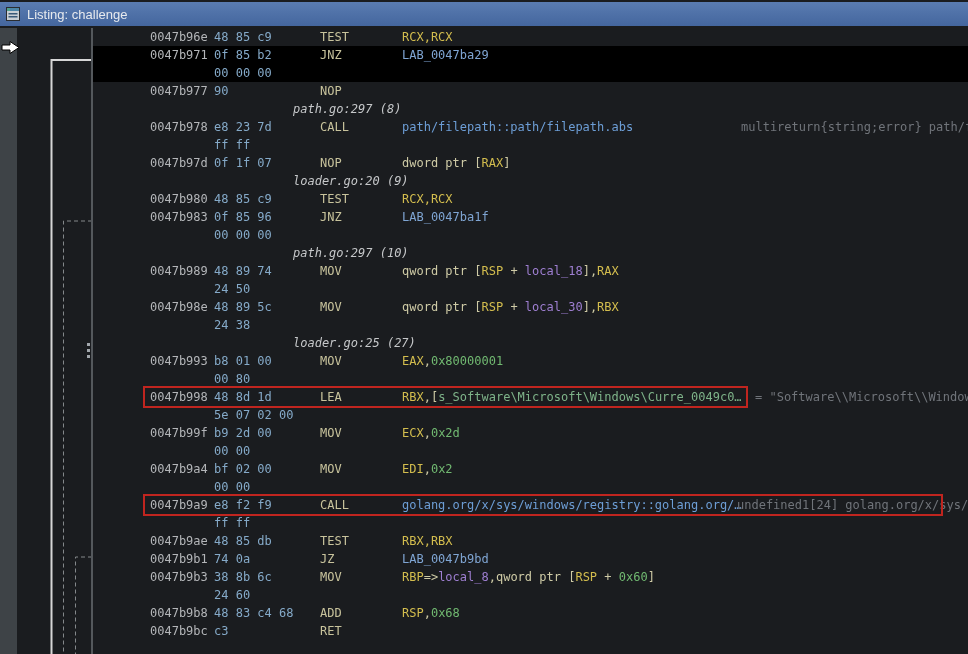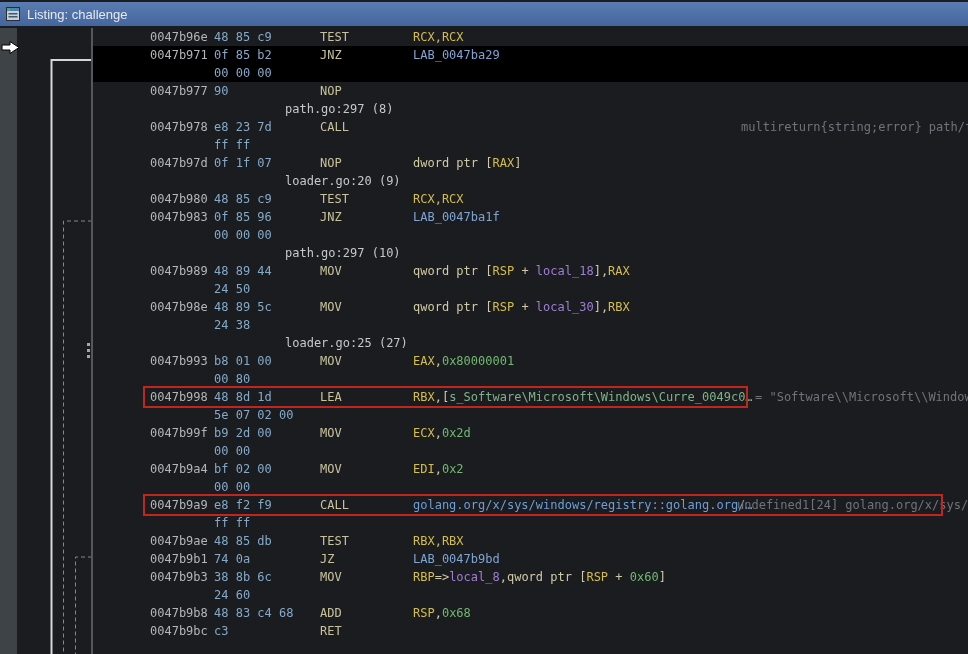--- a/index.html
+++ b/index.html
@@ -12,22 +12,22 @@
   .margin-area{position:absolute;left:17px;top:28px;width:73px;height:626px;background:#1a1c1f;}
   .splitter{position:absolute;left:91px;top:28px;width:2px;height:626px;background:#54585c;}
   .splitter-dot{position:absolute;width:3px;height:3px;background:#a2a7ac;left:87px;}
   .listing{position:absolute;left:93px;top:28px;width:875px;height:626px;overflow:hidden;background:#1a1c1f;}
   .row{position:relative;height:18px;width:100%;}
   .row.hl{background:#000000;}
   .f{position:absolute;top:0;height:18px;line-height:18px;font-size:12px;white-space:pre;}
   .addr{left:57px;color:#b4b6b9;}
   .bytes{left:121px;color:#85aac9;text-align:right;}
   .mn{left:227px;color:#c8c39c;}
-  .ops{left:320px;color:#cfcba6;}
-  .src{left:192px;color:#c6c8ca;}
+  .ops{left:309px;color:#cfcba6;}
+  .src{left:200px;color:#c6c8ca;font-style:italic;}
   .cmt{color:#70747a;}
   .c-op{color:#cfcba6}.c-reg{color:#d3bd4e}.c-lbl{color:#7fa5d3}.c-fn{color:#6d9ed6}
   .c-loc{color:#9f7fd2}.c-const{color:#71b971}.c-str{color:#7eb389}
   .arrow-svg{position:absolute;left:0;top:0;width:968px;height:654px;pointer-events:none;}
   .red-box{position:absolute;border:2px solid #c0251f;box-sizing:border-box;pointer-events:none;}
   .cursor{position:absolute;left:1px;top:40px;pointer-events:none;}
 </style>
 </head>
 <body>
 
@@ -68,20 +68,21 @@
         <span class="f bytes">90</span>
         <span class="f mn">NOP</span>
       </div>
       <div class="row">
         <span class="f src">path.go:297 (8)</span>
       </div>
       <div class="row">
         <span class="f addr">0047b978</span>
         <span class="f bytes">e8 23 7d</span>
         <span class="f mn">CALL</span>
+        <span class="f ops"><span class="c-fn">path/filepath::path/filepath.abs</span></span>
         <span class="f cmt" style="left: 648px;">multireturn{string;error} path/fil</span>
       </div>
       <div class="row">
         <span class="f bytes">ff ff</span>
       </div>
       <div class="row">
         <span class="f addr">0047b97d</span>
         <span class="f bytes">0f 1f 07</span>
         <span class="f mn">NOP</span>
         <span class="f ops"><span class="c-op">dword ptr [</span><span class="c-reg">RAX</span><span class="c-op">]</span></span>
@@ -102,21 +103,21 @@
         <span class="f ops"><span class="c-lbl">LAB_0047ba1f</span></span>
       </div>
       <div class="row">
         <span class="f bytes">00 00 00</span>
       </div>
       <div class="row">
         <span class="f src">path.go:297 (10)</span>
       </div>
       <div class="row">
         <span class="f addr">0047b989</span>
-        <span class="f bytes">48 89 44</span>
+        <span class="f bytes">48 89 74</span>
         <span class="f mn">MOV</span>
         <span class="f ops"><span class="c-op">qword ptr [</span><span class="c-reg">RSP</span><span class="c-op"> + </span><span class="c-loc">local_18</span><span class="c-op">],</span><span class="c-reg">RAX</span></span>
       </div>
       <div class="row">
         <span class="f bytes">24 50</span>
       </div>
       <div class="row">
         <span class="f addr">0047b98e</span>
         <span class="f bytes">48 89 5c</span>
         <span class="f mn">MOV</span>

